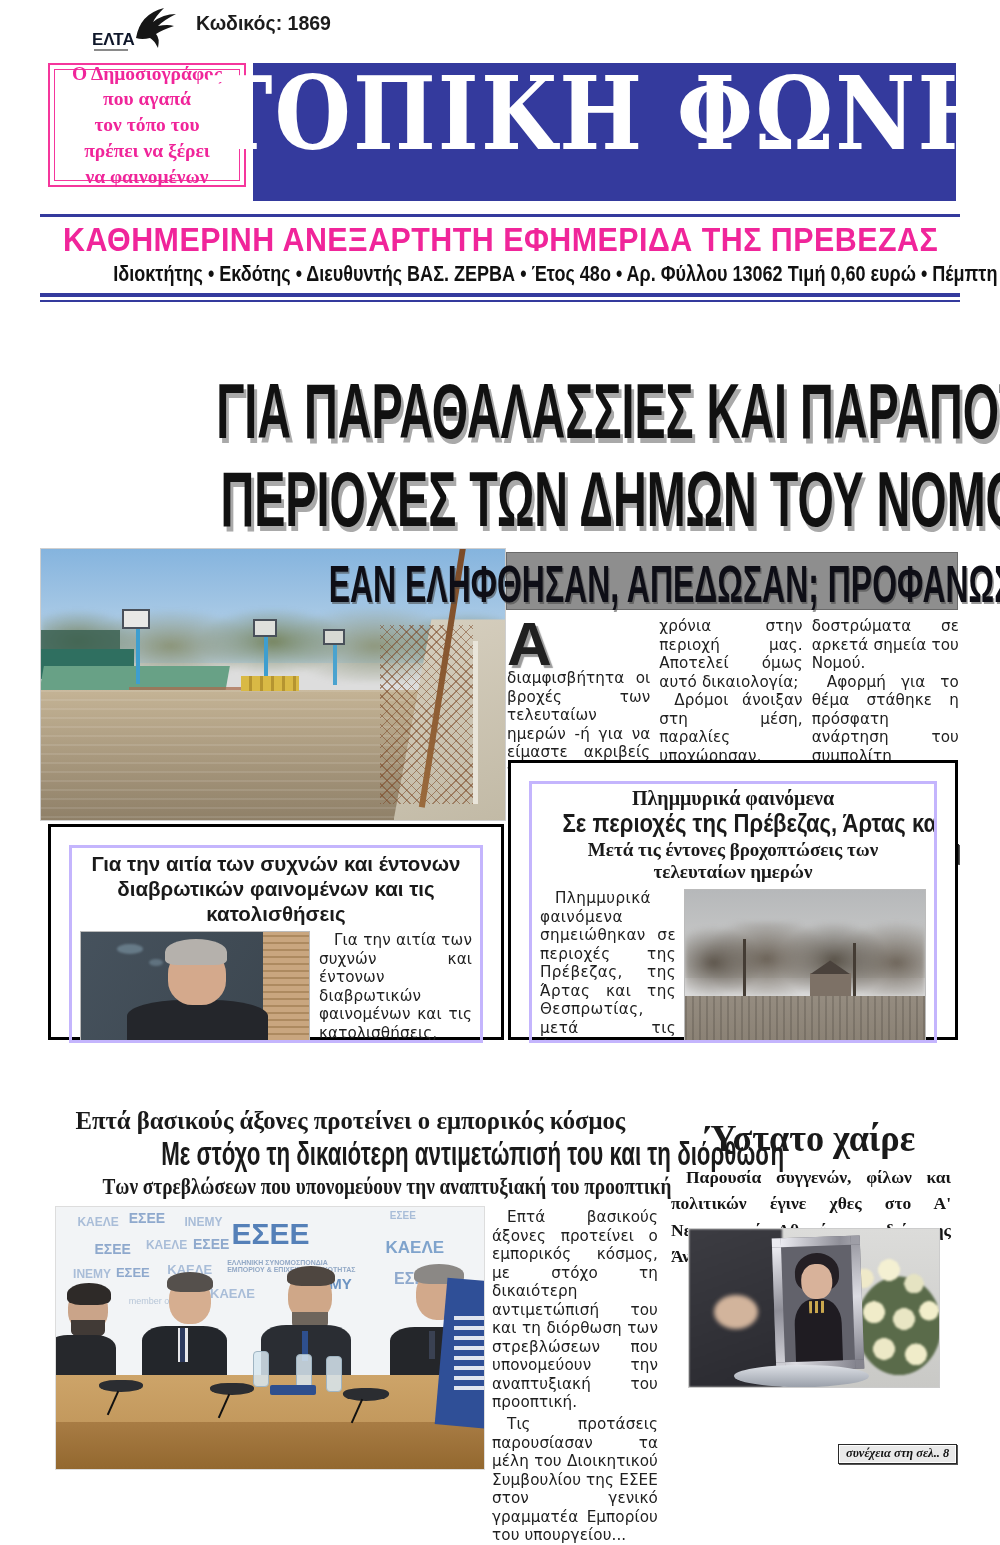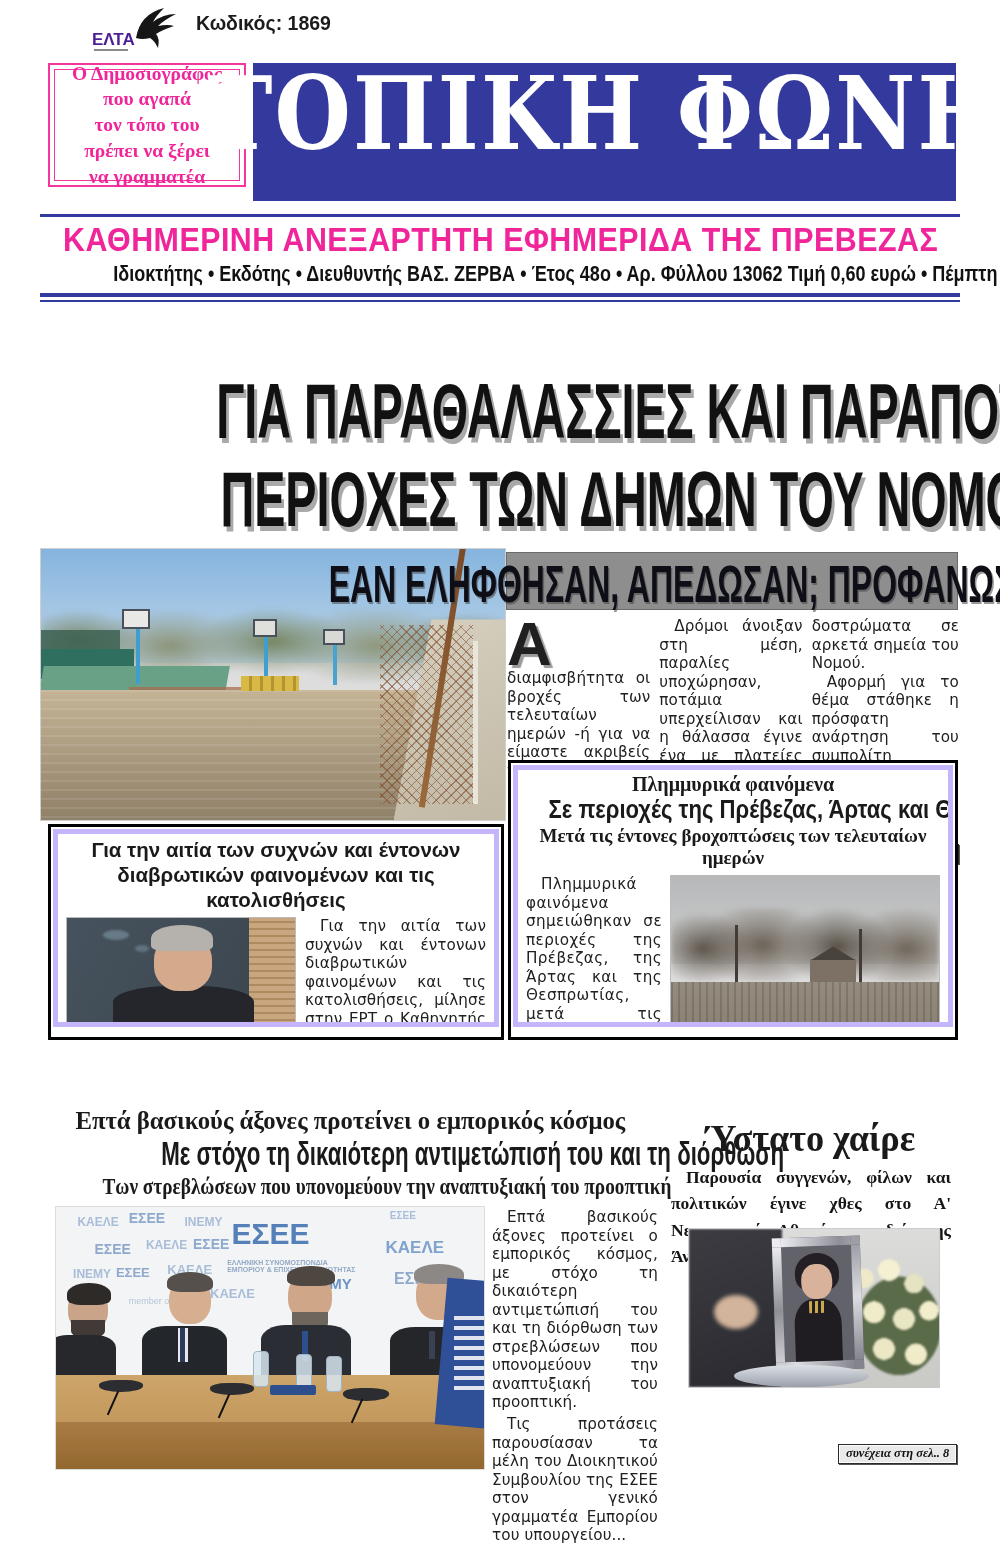--- a/index.html
+++ b/index.html
@@ -36,52 +36,52 @@
   .para{text-indent:15px;margin:0;}
   .dropcap{float:left;font-size:62px;line-height:50px;font-weight:bold;margin:2px 7px 0 0;
            font-family:"Liberation Sans",sans-serif;text-shadow:3px 3px 1px #9a9a9a;}
   .cont{display:inline-block;border:1px solid #2a2a2a;background:#e9e9e9;
         box-shadow:1px 1px 0 #555, inset 0 0 0 1px #fdfdfd;
         font-family:"Liberation Serif",serif;font-style:italic;font-weight:bold;
         font-size:12.5px;padding:1px 7px 2px;color:#111;}
 
   
   .boxO{position:absolute;border:3px solid #000;background:#fff;}
-  .boxI{border:5px solid #c4b5fd;margin:2px;padding:3px 8px;height:calc(100% - 12px);box-sizing:border-box;overflow:hidden;}
+  .boxI{border:3px solid #c4b5fd;margin:18px;padding:3px 8px;height:calc(100% - 12px);box-sizing:border-box;overflow:hidden;}
 
   .photo{position:absolute;overflow:hidden;border:1px solid #cfcfcf;box-sizing:border-box;background:#ddd;}
   .pel{position:absolute;}
 
   
   .bk{position:absolute;font-family:"Liberation Sans",sans-serif;font-weight:bold;color:#a9bdd8;}
 
   .obitText{font-family:"Liberation Serif",serif;font-weight:bold;font-size:17.5px;
             line-height:1.5;text-align:justify;color:#161616;}
 </style>
 </head>
 <body>
 
 <div id="page">
 
   <div class="abs" style="left:92px;top:4px;width:100px;height:52px;">
     <svg class="abs" style="left:38px;top:0;" width="52" height="50" viewBox="0 0 52 50">
       <path d="M6,34 Q10,10 34,4 Q26,12 23,18 Q33,10 46,10 Q34,16 28,22 Q38,20 44,22 Q32,26 26,30 Q30,34 28,44 Q24,36 20,34 Q12,36 6,34 Z" fill="#161616"></path>
     </svg>
-    <div class="abs sans" style="left:0;top:26px;font-weight:bold;font-size:17px;color:#4c1d95;">ΕΛΤΑ</div>
+    <div class="abs sans" style="left:0;top:26px;font-weight:bold;font-size:17px;color:#0f172a;">ΕΛΤΑ</div>
     <div class="abs" style="left:2px;top:45px;width:34px;height:2px;background:#8a8a8a;"></div>
   </div>
   <div class="abs sans" style="left:196px;top:12px;font-weight:bold;font-size:19.5px;color:#1c1c1c;">Κωδικός: 1869</div>
 
   <div id="mottoBox" class="abs" style="left:48px;top:63px;width:198px;height:124px;box-sizing:border-box;">
     <div class="inner">
       <div>Ο Δημοσιογράφος</div>
       <div>που αγαπά</div>
       <div>τον τόπο του</div>
       <div>πρέπει να ξέρει</div>
-      <div>να γραμματέα</div>
+      <div>να φαινομένων</div>
     </div>
   </div>
   <div id="masthead" class="abs" style="left:253px;top:63px;width:703px;height:138px;">
     <div class="t">ΤΟΠΙΚΗ ΦΩΝΗ</div>
   </div>
 
   <div class="abs rule" style="left:40px;top:214px;width:920px;height:3px;"></div>
   <div class="abs center" style="left:40px;top:221px;width:920px;text-align:center;">
     <span class="cx sans" style="font-weight:bold;font-size:32px;color:#f0259a;letter-spacing:.5px;transform:scale(.95,1.05);">ΚΑΘΗΜΕΡΙΝΗ ΑΝΕΞΑΡΤΗΤΗ ΕΦΗΜΕΡΙΔΑ ΤΗΣ ΠΡΕΒΕΖΑΣ</span>
   </div>
@@ -130,20 +130,21 @@
   <div id="subHLBar" class="abs" style="left:506px;top:552px;width:452px;height:58px;box-sizing:border-box;z-index:4;"></div>
   <div id="subHL" class="abs center" style="left:150px;top:556px;width:810px;z-index:5;">
     <span class="cx" style="font-size:47px;transform:scale(.68,1.12);">ΕΑΝ ΕΛΗΦΘΗΣΑΝ, ΑΠΕΔΩΣΑΝ; ΠΡΟΦΑΝΩΣ ΟΧΙ!</span>
   </div>
 
   <div class="abs" style="left:507px;top:617px;width:452px;height:146px;display:flex;gap:9px;">
     <div class="body15" style="width:146px;">
       <span class="dropcap">Α</span><span>διαμφισβήτητα οι βροχές των τελευταίων ημερών -ή για να είμαστε ακριβείς των τελευταίων μηνών- δεν είχαν κάνει την εμφάνισή τους εδώ και αρκετά</span>
     </div>
     <div style="width:146px;">
+      <div class="body15">χρόνια στην περιοχή μας. Αποτελεί όμως αυτό δικαιολογία;</div>
       <div class="body15 para">Δρόμοι άνοιξαν στη μέση, παραλίες υποχώρησαν, ποτάμια υπερχείλισαν και η θάλασσα έγινε ένα με πλατείες και ο-</div>
     </div>
     <div style="width:150px;">
       <div class="body15">δοστρώματα σε αρκετά σημεία του Νομού.</div>
       <div class="body15 para">Αφορμή για το θέμα στάθηκε η πρόσφατη ανάρτηση του συμπολίτη Δημήτρη Παππά, ο οποίος με καυστικό χιούμορ...</div>
       <div style="text-align:right;margin-top:2px;"><span class="cont">συνέχεια στη σελ.. 7</span></div>
     </div>
   </div>
 
   <div class="boxO" style="left:508px;top:760px;width:450px;height:280px;box-sizing:border-box;">

